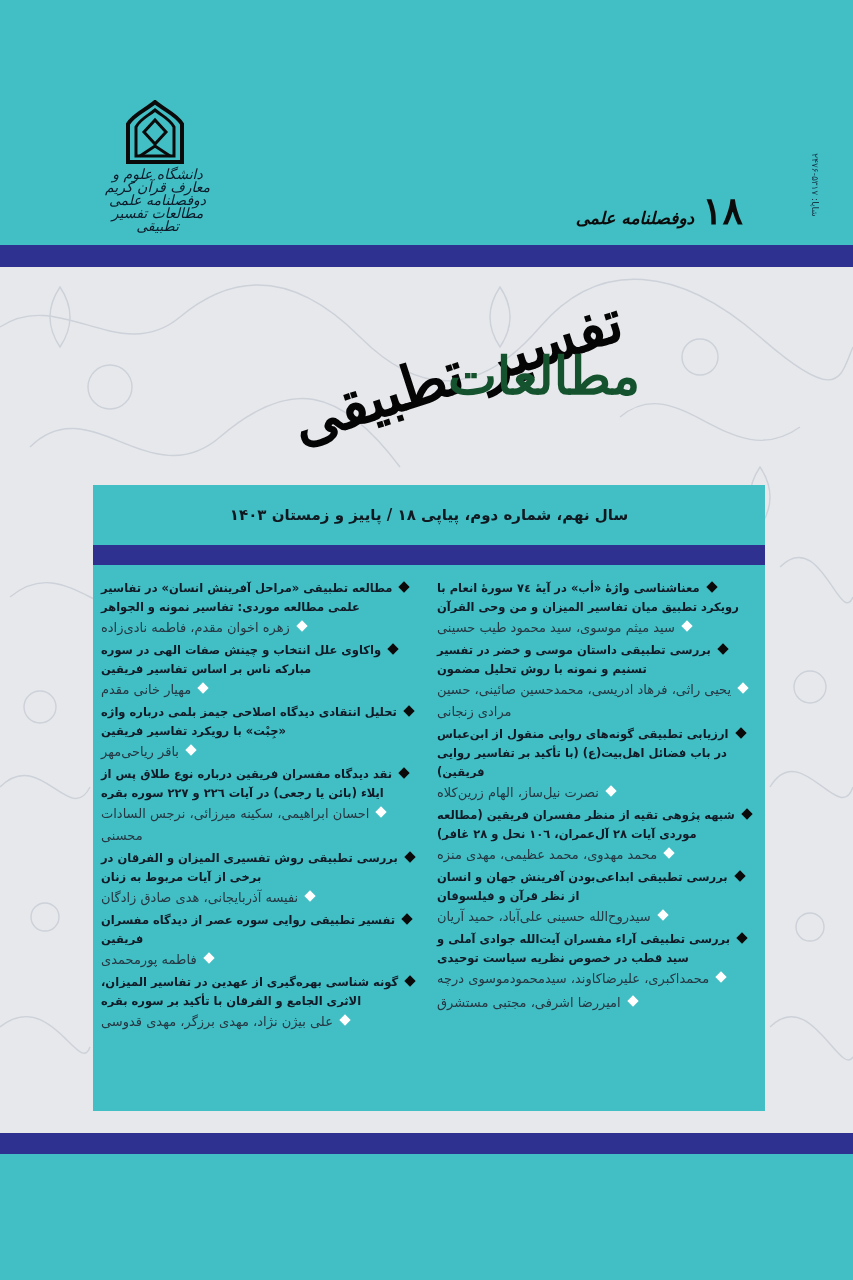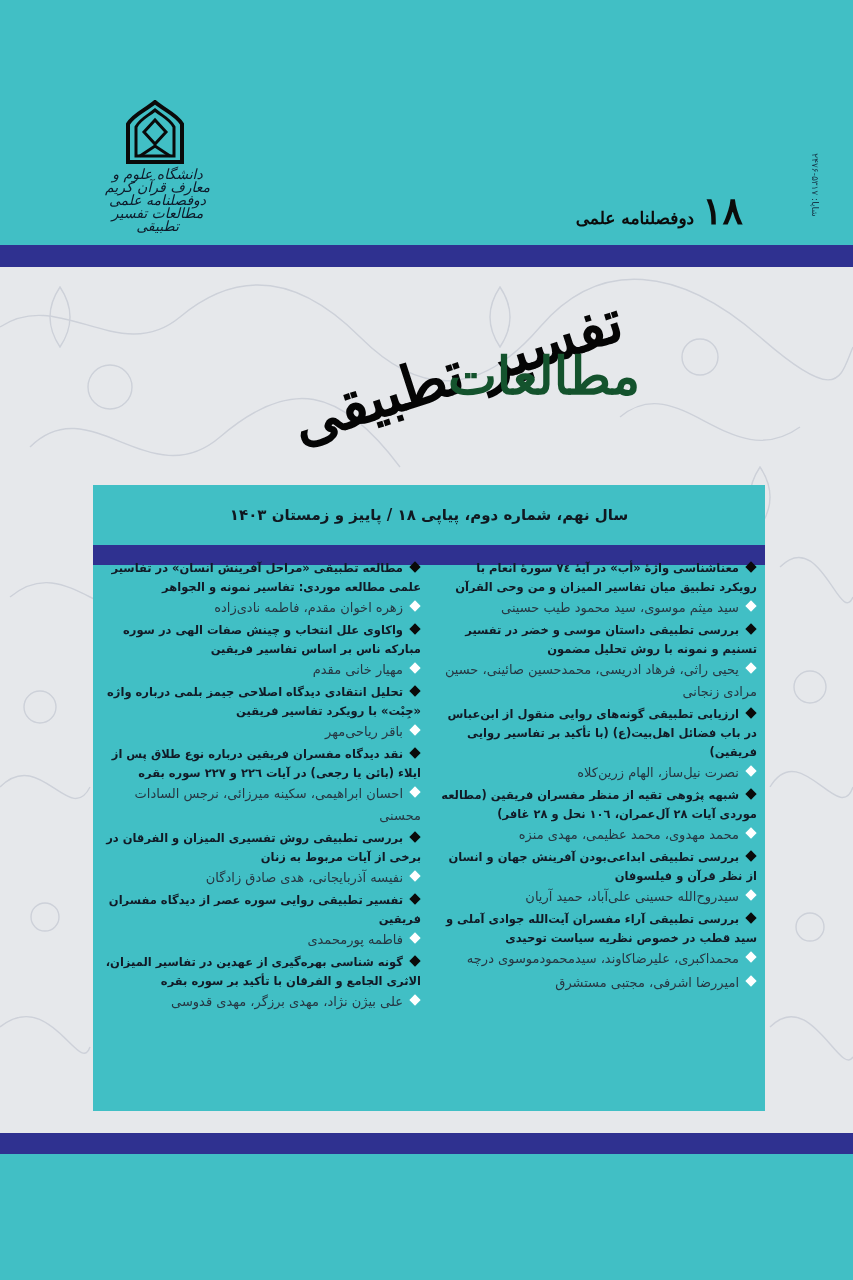--- a/index.html
+++ b/index.html
@@ -11,31 +11,31 @@
   .bottom-band { position:absolute; left:0; top:1154px; width:853px; height:126px; background:#41bfc5; }
   .pattern { position:absolute; left:0; top:267px; width:853px; height:866px; background:#e6e8eb; overflow:hidden; }
   .pattern svg { position:absolute; left:0; top:0; }
 
   .logo { position:absolute; left:122px; top:100px; width:66px; height:64px; }
   .uni-name { position:absolute; left:95px; top:168px; width:125px; text-align:center; direction:rtl; font-family:"DejaVu Serif", serif; font-size:14px; line-height:13px; color:#0d1a2a; font-style:italic; }
   .issn { position:absolute; left:795px; top:135px; width:40px; height:100px; }
   .issn span { position:absolute; left:50%; top:50%; transform:translate(-50%,-50%) rotate(90deg); white-space:nowrap; direction:rtl; font-size:9px; color:#173a4c; }
   .quarterly { position:absolute; right:110px; top:192px; direction:rtl; display:flex; align-items:baseline; gap:8px; color:#0b0b0b; }
   .quarterly .num { font-family:"DejaVu Serif", serif; font-size:38px; font-weight:bold; line-height:1; }
-  .quarterly .lbl { font-family:"DejaVu Serif", serif; font-size:17px; font-weight:bold; }
+  .quarterly .lbl { font-family:"DejaVu Serif", serif; font-size:17px; font-style:italic; font-weight:bold; }
 
   .journal-title { position:absolute; left:220px; top:285px; width:420px; height:170px; direction:rtl; }
   .journal-title .line2 { position:absolute; right:20px; top:0px; font-family:"DejaVu Serif", serif; font-weight:bold; font-size:58px; color:#050505; transform:rotate(-18deg); transform-origin:right center; }
   .journal-title .line1 { position:absolute; right:0px; top:60px; font-family:"DejaVu Serif", serif; font-weight:bold; font-size:52px; color:#14532d; }
 
   .panel { position:absolute; left:93px; top:485px; width:672px; height:626px; background:#41bfc5; }
   .panel-header { position:absolute; left:0; top:0; width:672px; height:60px; display:flex; align-items:center; justify-content:center; direction:rtl; }
   .panel-header span { font-weight:bold; font-size:15px; color:#101820; }
   .panel-navy { position:absolute; left:0; top:60px; width:672px; height:20px; background:#2f3190; }
-  .col { position:absolute; top:74px; width:320px; direction:rtl; text-align:right; }
+  .col { position:absolute; top:94px; width:320px; direction:rtl; text-align:left; }
   .col-right { right:8px; }
   .col-left { left:8px; }
   .entry-title { font-weight:bold; font-size:11.5px; line-height:19px; color:#111a26; }
   .entry-authors { font-size:13px; line-height:22px; color:#263642; margin-bottom:2px; }
   .bullet-black { display:inline-block; width:8px; height:8px; background:#0a0a0a; transform:rotate(45deg); margin-left:8px; margin-right:2px; vertical-align:1px; }
   .bullet-white { display:inline-block; width:8px; height:8px; background:#ffffff; transform:rotate(45deg); margin-left:8px; margin-right:2px; vertical-align:2px; }
 </style>
 </head>
 <body>
 

